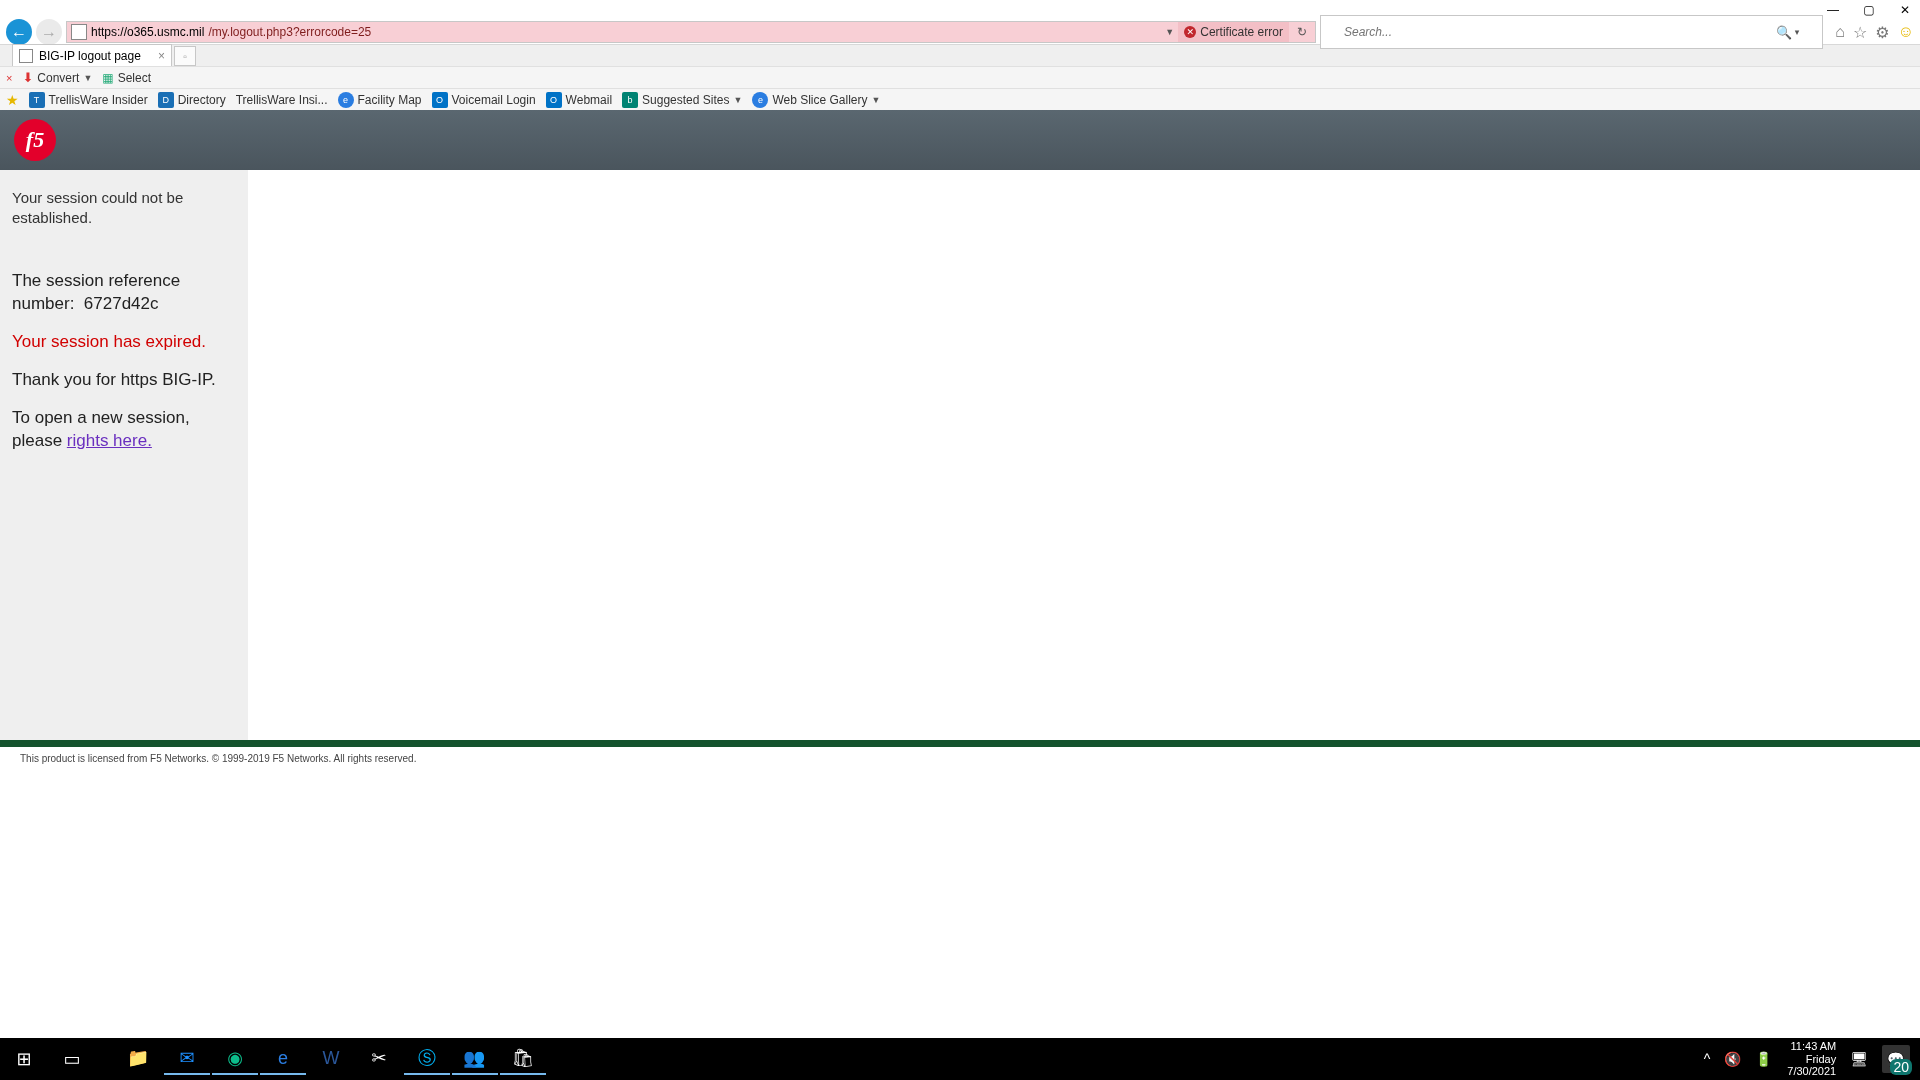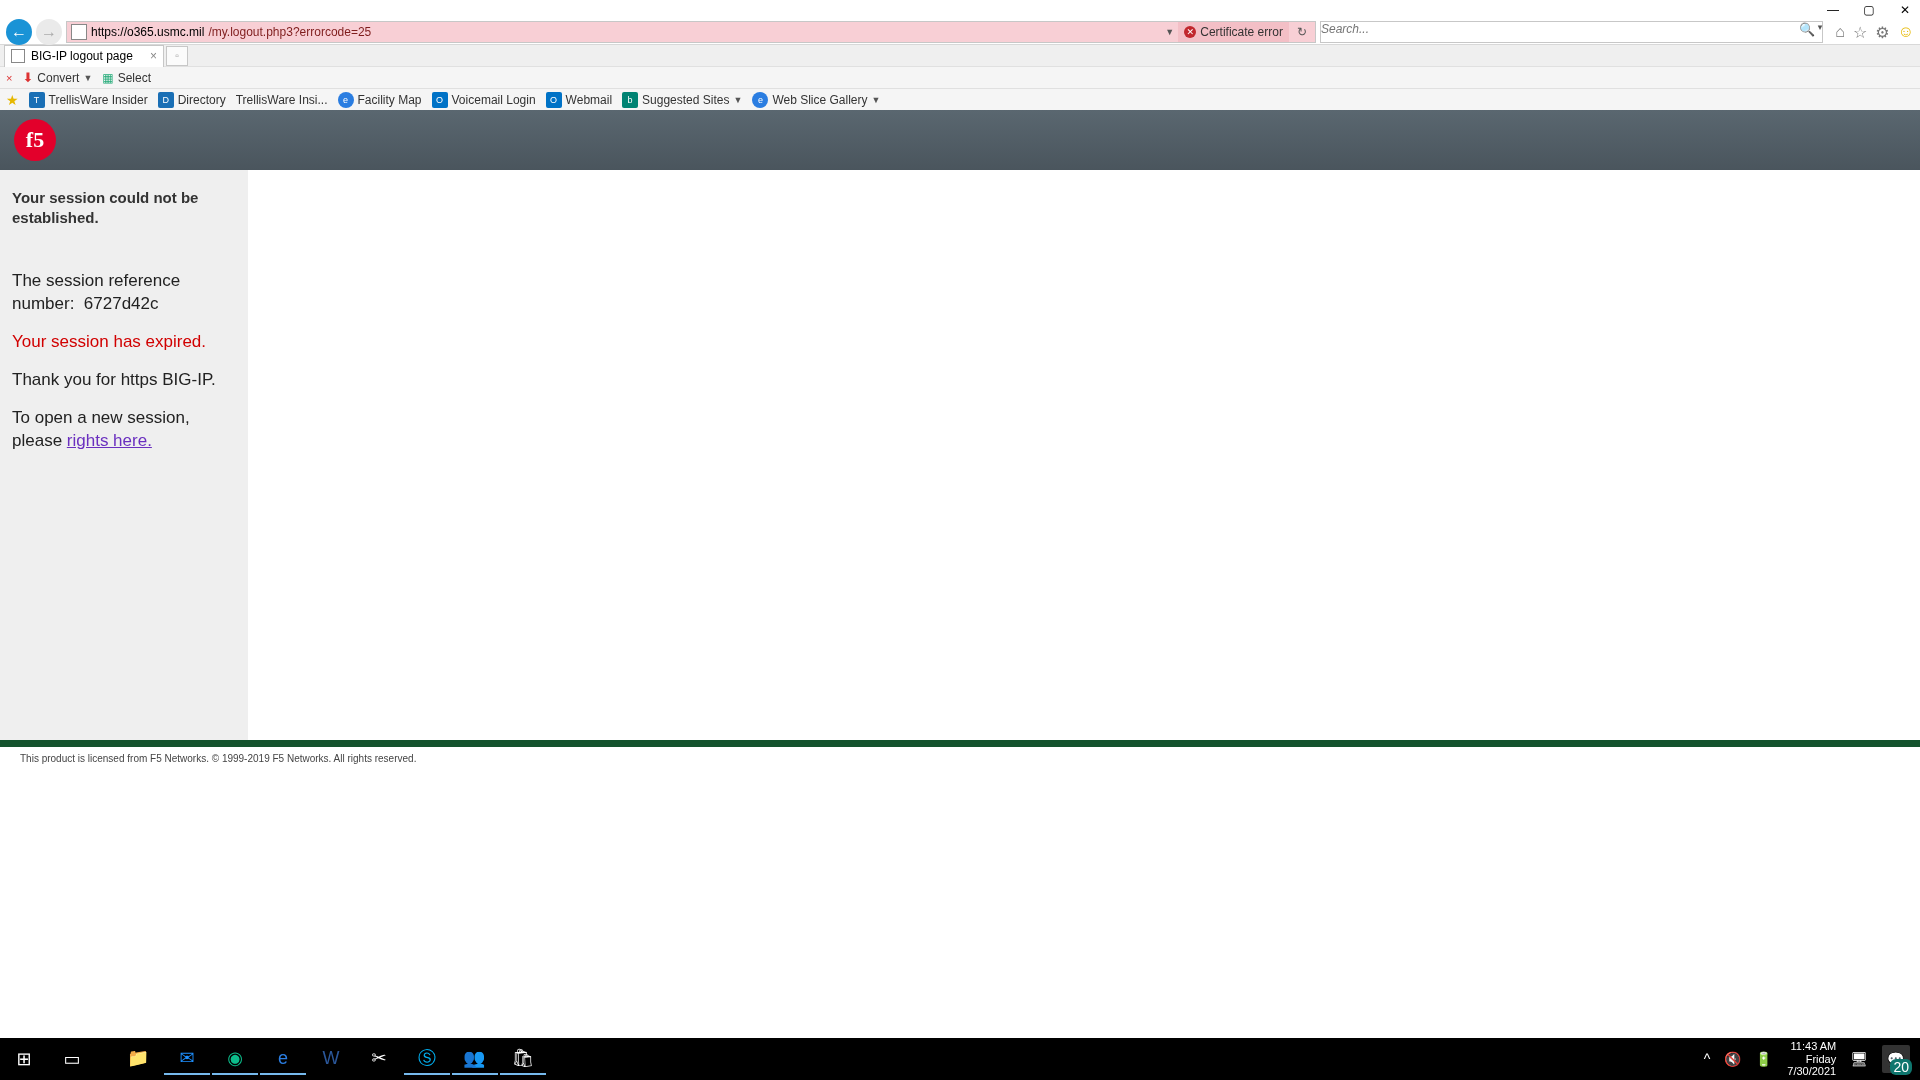--- a/index.html
+++ b/index.html
@@ -16,51 +16,51 @@
 .navbtn.fwd  { background: #eaeaea; color: #aaa; }
 .urlbox { flex: 0 0 1250px; height: 22px; border: 1px solid #c7c7c7; background: #f8cfd5; display: flex; align-items: center; font-size: 12px; padding: 0 4px; gap: 4px; }
 .urlbox .pageicon { width: 16px; height: 16px; border: 1px solid #888; background: #fff; }
 .urlbox .url-main { color: #000; text-align: right; }
 .urlbox .url-rest { color: #7f1d1d; }
 .urlbox .spacer { flex: 1; }
 .urlbox .dd { color: #555; font-size: 9px; }
 .urlbox .cert { display: flex; align-items: center; gap: 4px; padding: 0 6px; color: #333; background: #f3bfc6; height: 100%; }
 .urlbox .cert .xicon { width: 12px; height: 12px; border-radius: 50%; background: #c1272d; color: #fff; font-size: 9px; display: flex; align-items: center; justify-content: center; }
 .urlbox .refresh { color: #555; padding: 0 4px; }
-.searchbox { flex: 1; height: 22px; border: 1px solid #c7c7c7; display: flex; align-items: flex-start; font-size: 12px; color: #888; padding: 0 0; background: #fff; }
+.searchbox { flex: 1; height: 34px; border: 1px solid #c7c7c7; display: flex; align-items: center; font-size: 12px; color: #888; padding: 0 23px; background: #fff; }
 .searchbox input { flex: 1; border: none; outline: none; font-size: 12px; color: #888; font-style: italic; background: transparent; }
 .searchbox .mag { color: #555; font-size: 13px; padding-left: 4px; }
 .searchbox .dd { color: #555; font-size: 9px; padding-left: 2px; }
 .chrome-icons { display: flex; align-items: center; gap: 8px; margin-left: 8px; color: #777; font-size: 16px; }
 .chrome-icons .smile { color: #e6b800; }
 
 
-.tabstrip { height: 22px; background: #efefef; display: flex; align-items: center; padding-left: 4px; gap: 2px; border-top: 1px solid #d8d8d8; }
+.tabstrip { height: 22px; background: #efefef; display: flex; align-items: flex-end; padding-left: 12px; gap: 2px; border-top: 1px solid #d8d8d8; }
 .tab { height: 22px; min-width: 160px; background: #fff; border: 1px solid #c7c7c7; border-bottom: none; display: flex; align-items: center; font-size: 12px; padding: 0 6px; gap: 6px; }
 .tab .favicon { width: 14px; height: 14px; background: #fff; border: 1px solid #888; }
 .tab .close { color: #888; font-size: 12px; margin-left: auto; }
 .newtab { width: 22px; height: 20px; border: 1px solid #c7c7c7; background: #fbfbfb; display:flex; align-items:center; justify-content:center; color:#888; font-size:10px; }
 
 
 .toolbar { height: 22px; background: #f5f5f5; border-top: 1px solid #e0e0e0; display: flex; align-items: center; font-size: 12px; padding: 0 6px; gap: 10px; color: #333; }
 .toolbar .xbtn { color: #d33; font-size: 11px; }
 .toolbar .item { display: flex; align-items: center; gap: 4px; }
 .faviconsq { width: 16px; height: 16px; background: #1a6fb5; color:#fff; font-size:9px; display:flex; align-items:center; justify-content:center; border-radius:2px; }
 .faviconsq.ie { background: #2a7de1; border-radius:50%; }
 .faviconsq.bing { background: #008373; }
 .toolbar .star { color: #e6b800; font-size:14px; }
 .toolbar .dd { color:#555; font-size:9px; }
 
 
 .page { position: relative; height: 855px; background: #fff; }
 .f5-header { height: 60px; background: linear-gradient(#5a6770, #4a555d); display: flex; align-items: center; padding: 0 14px; }
-.f5-logo { width: 42px; height: 42px; background: #e3002b; border-radius: 50%; color: #fff; font-weight: bold; font-size: 22px; display:flex; align-items:center; justify-content:center; font-family: Georgia, serif; }
+.f5-logo { width: 42px; height: 42px; background: #e3002b; border-radius: 50%; color: #fff; font-weight: bold; font-size: 22px; display:flex; align-items:center; justify-content:center; font-style: italic; font-family: Georgia, serif; }
 .f5-body { display: flex; height: 570px; }
 .sidebar { width: 248px; background: #efefef; padding: 18px 12px; font-size: 13px; color: #222; }
-.sidebar h2 { font-size: 15px; font-weight: bold; color: #333; line-height: 1.35; margin-bottom: 40px; }
+.sidebar h2 { font-size: 15px; font-weight: normal; color: #333; line-height: 1.35; margin-bottom: 40px; }
 .sidebar p { font-size: 17px; margin-bottom: 14px; line-height: 1.4; }
 .sidebar .red { color: #d10000; }
 .sidebar a { color: #6a2fbf; text-decoration: underline; }
 .footer-line { border-top: 7px solid #14532d; padding: 6px 20px; font-size: 10px; color: #444; }
 
 
 .taskbar { position: absolute; left: 0; right: 0; bottom: 0; height: 42px; background: #000; display: flex; align-items: center; color: #fff; font-size: 12px; }
 .tb-left { display: flex; align-items: center; height: 100%; }
 .tb-btn { width: 48px; height: 100%; display: flex; align-items: center; justify-content: center; font-size: 18px; }
 .tb-apps { display:flex; align-items:center; height:100%; margin-left: 20px; gap: 2px; }

